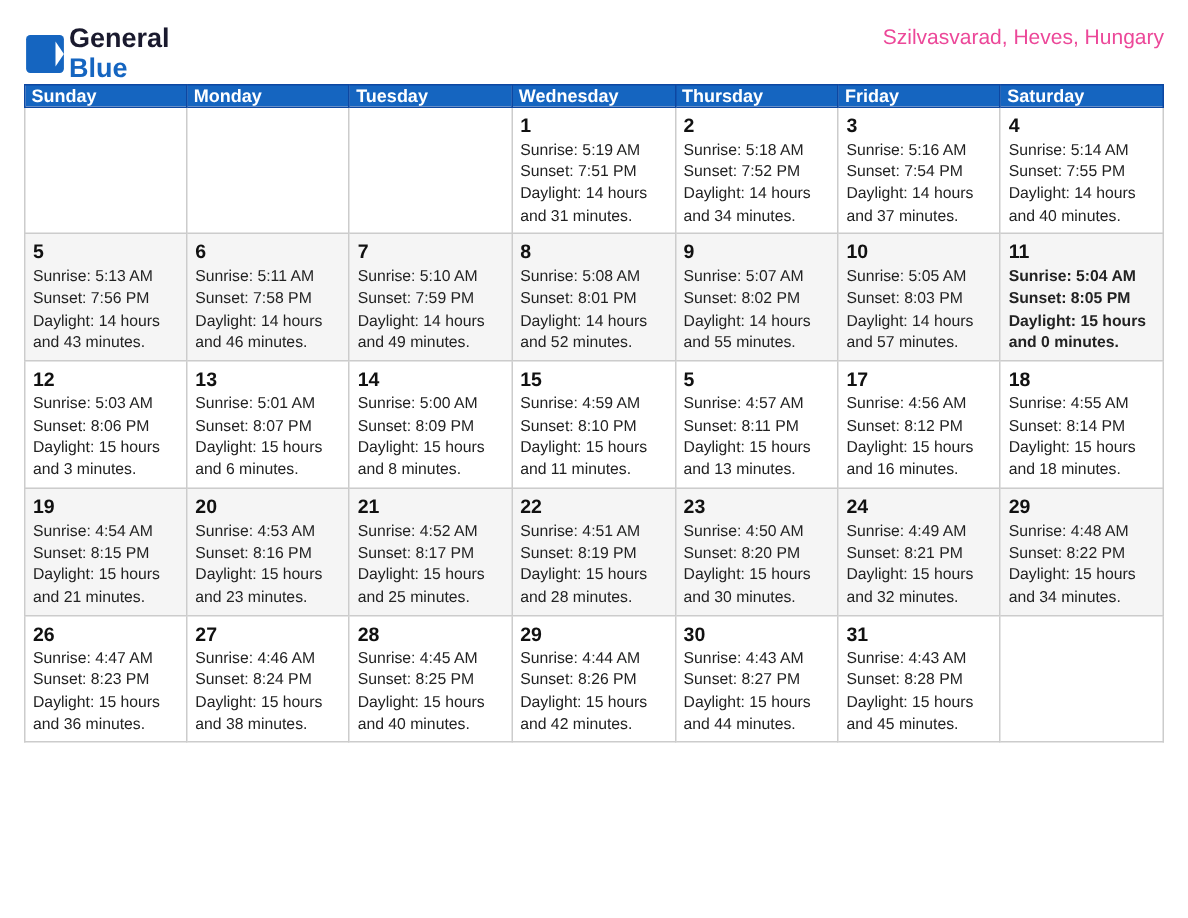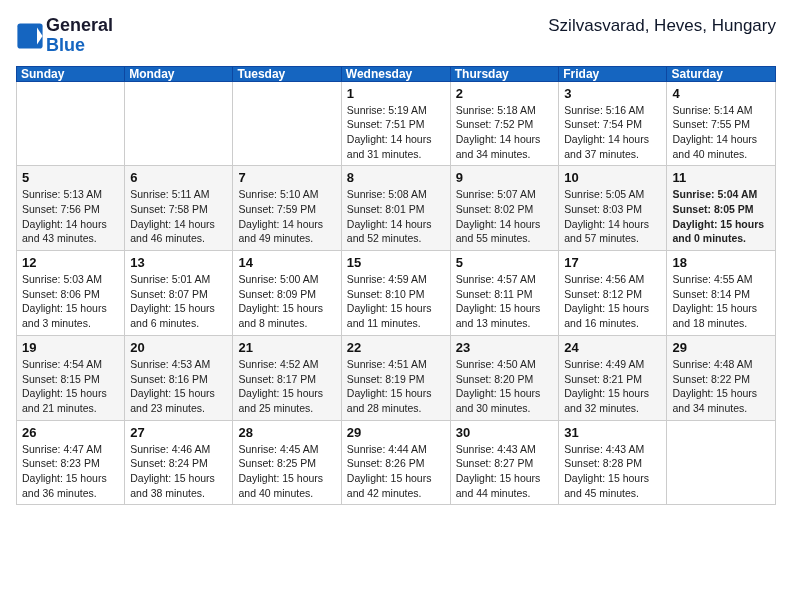--- a/index.html
+++ b/index.html
@@ -7,21 +7,20 @@
       font-family: Arial, sans-serif;
       background: #fff;
       width: 792px;
       min-height: 612px;
       padding: 16px;
     }
     .header {
       display: flex;
       justify-content: space-between;
       align-items: flex-start;
-      margin-bottom: 10px;
     }
     .logo {
       display: flex;
       align-items: center;
     }
     .logo-text {
       font-size: 18px;
       font-weight: bold;
       color: #1a1a2e;
       line-height: 1.1;
@@ -33,22 +32,22 @@
     }
     .title-area {
       text-align: right;
     }
     .month-title {
       font-size: 32px;
       font-weight: bold;
       color: #222;
     }
     .location {
-      font-size: 17px;
-      color: #0f172a;
+      font-size: 14px;
+      color: #ec4899;
     }
     .calendar {
       width: 100%;
       border-collapse: collapse;
       font-size: 11px;
     }
     .calendar th {
       background: #1565C0;
       color: #fff;
       padding: 0 4px;

